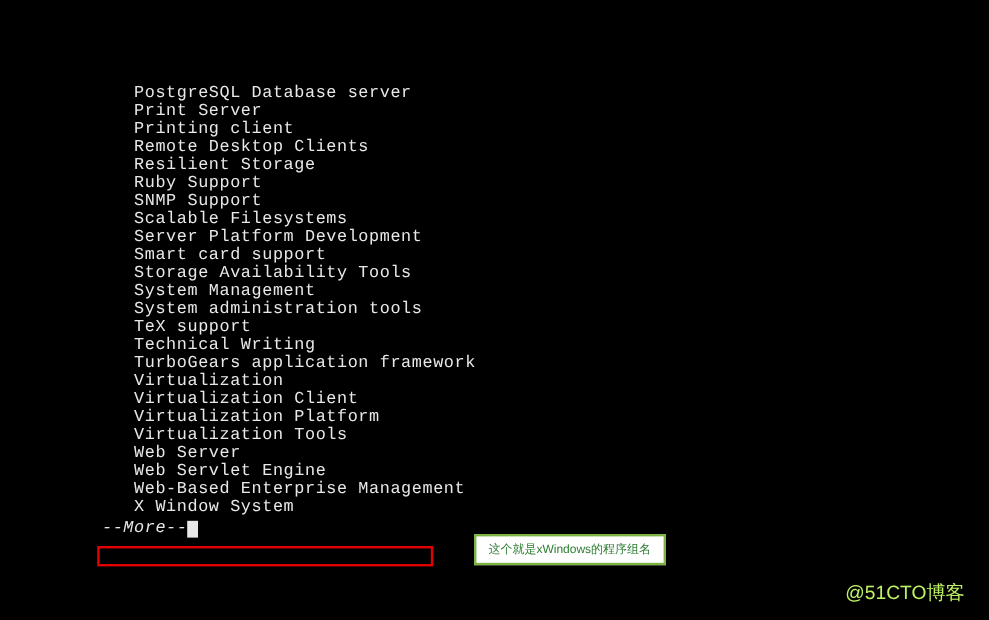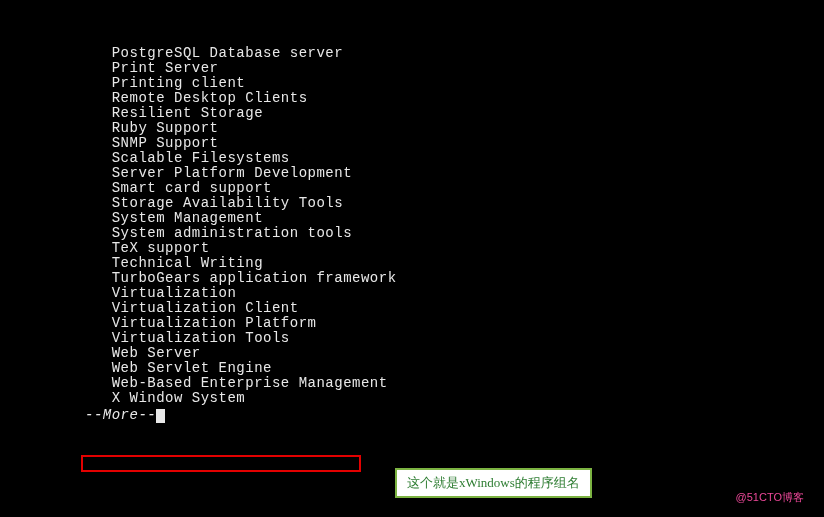--- a/index.html
+++ b/index.html
@@ -11,21 +11,21 @@
       width: 824px;
       height: 517px;
       background: #000;
       font-family: 'Courier New', monospace;
       font-size: 14px;
       color: #fff;
       position: relative;
       overflow: hidden;
     }
     .terminal {
-      padding: 31px 0 0 85px;
+      padding: 56px 0 0 85px;
       line-height: 15px;
       white-space: pre;
     }
     .group-item {
       color: #e8e8e8;
       letter-spacing: 0.5px;
     }
     .more-line {
       margin-top: 2px;
       font-style: italic;
@@ -46,35 +46,35 @@
       border: 2px solid #e30000;
       left: 81px;
       top: 455px;
       width: 280px;
       height: 17px;
       pointer-events: none;
     }
     .annotation {
       position: absolute;
       left: 395px;
-      top: 468px;
+      top: 445px;
       border: 2px solid #7cb342;
       background: #fff;
       padding: 4px 10px;
-      font-family: Liberation Serif, serif;
-      font-size: 13px;
+      font-family: Liberation Sans, sans-serif;
+      font-size: 10px;
       color: #2e7d32;
     }
     .watermark {
       position: absolute;
       right: 20px;
       bottom: 12px;
-      color: #ec4899;
+      color: #bef264;
       font-family: sans-serif;
-      font-size: 11px;
+      font-size: 16px;
     }
   </style>
 </head>
 <body>
 
 <div class="terminal">
 <div id="groups-container"><div class="group-item">   PostgreSQL Database server</div><div class="group-item">   Print Server</div><div class="group-item">   Printing client</div><div class="group-item">   Remote Desktop Clients</div><div class="group-item">   Resilient Storage</div><div class="group-item">   Ruby Support</div><div class="group-item">   SNMP Support</div><div class="group-item">   Scalable Filesystems</div><div class="group-item">   Server Platform Development</div><div class="group-item">   Smart card support</div><div class="group-item">   Storage Availability Tools</div><div class="group-item">   System Management</div><div class="group-item">   System administration tools</div><div class="group-item">   TeX support</div><div class="group-item">   Technical Writing</div><div class="group-item">   TurboGears application framework</div><div class="group-item">   Virtualization</div><div class="group-item">   Virtualization Client</div><div class="group-item">   Virtualization Platform</div><div class="group-item">   Virtualization Tools</div><div class="group-item">   Web Server</div><div class="group-item">   Web Servlet Engine</div><div class="group-item">   Web-Based Enterprise Management</div><div class="group-item">   X Window System</div></div><div class="more-line"><span class="more-text">--More--</span><span class="cursor"></span></div>
 </div>
 
 <div class="red-box"></div>

